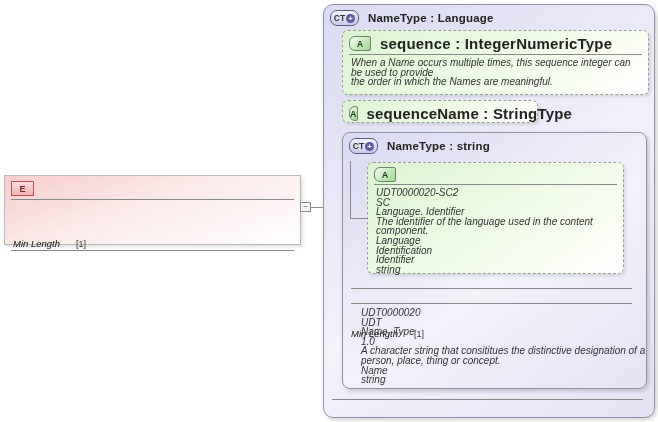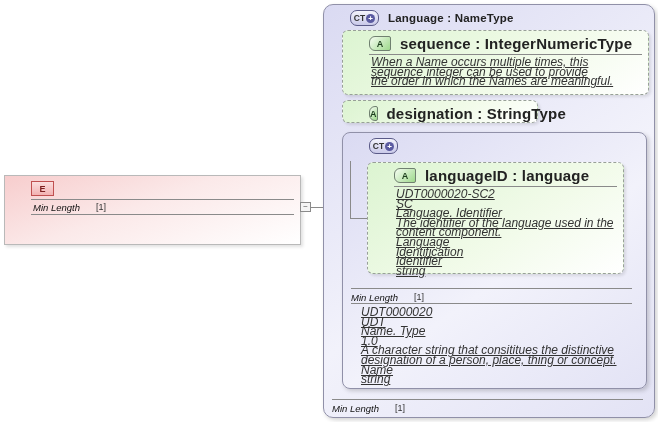--- a/index.html
+++ b/index.html
@@ -1,29 +1,29 @@
 <!DOCTYPE html>
 <html><head>
 <meta charset="utf-8">
 <style>
   html,body{margin:0;padding:0;background:#fff;}
   .stage{
     position:relative;width:658px;height:422px;overflow:hidden;
     font-family:"Liberation Sans","DejaVu Sans",sans-serif;background:#fff;
   }
   
-  .box{position:absolute;box-sizing:border-box;padding-left:20px;}
+  .box{position:absolute;box-sizing:border-box;}
   .hdr{display:flex;align-items:center;gap:9px;padding:5px 6px 3px 6px;}
   .title{font-size:11.5px;font-weight:bold;color:#222;letter-spacing:.2px;white-space:nowrap;}
   .sep{height:0;border-top:1px solid #8a8a8a;margin:0 6px;}
-  .facet-row{display:flex;align-items:flex-start;padding:2px 8px 1px 8px;}
+  .facet-row{display:flex;align-items:flex-end;padding:2px 8px 1px 8px;margin-top:36px;}
   .facet-name{font-style:italic;font-size:9.5px;color:#111;}
   .facet-card{font-size:9px;color:#333;margin-left:16px;}
-  .anno{font-style:italic;font-size:12px;line-height:9.6px;color:#333;
-        padding:3px 6px 2px 8px;white-space:pre-line;text-decoration:underline;}
+  .anno{font-style:italic;font-size:10px;line-height:9.6px;color:#333;
+        padding:3px 6px 2px 8px;white-space:pre-line;}
   
   .el-box{
     left:4px;top:175px;width:297px;height:70px;
     border:1px solid #b9b9b9;
     background:linear-gradient(160deg,#f7cdcd 0%,#fbe9e9 45%,#ffffff 100%);
     box-shadow:2px 2px 3px rgba(0,0,0,.12);
   }
   .icon-e{
     display:flex;align-items:center;justify-content:center;
     width:21px;height:13px;border:1px solid #c05050;
@@ -97,55 +97,55 @@
   <div class="line" style="left:331px;top:70px;width:10px;height:1px;"></div>
   <div class="line" style="left:331px;top:107px;width:10px;height:1px;"></div>
   <div class="line" style="left:331px;top:262px;width:12px;height:1px;"></div>
 
   <div class="box ct-box outer-ct">
     <div class="hdr">
       <span class="icon-ct">
         <span>CT</span>
         <span class="plus-dot">+</span>
       </span>
-      <span class="title">Language : NameType</span>
+      <span class="title">NameType : Language</span>
     </div>
 
     <div class="box attr-box" style="left:18px;top:25px;width:307px;height:65px;">
       <div class="hdr">
         <span class="icon-a">A</span>
         <span class="title">sequence : IntegerNumericType</span>
       </div>
       <div class="sep"></div>
       <div class="anno">When a Name occurs multiple times, this sequence integer can be used to provide
 the order in which the Names are meaningful.</div>
     </div>
 
     <div class="box attr-box" style="left:18px;top:95px;width:196px;height:23px;">
       <div class="hdr">
         <span class="icon-a">A</span>
-        <span class="title">designation : StringType</span>
+        <span class="title">sequenceName : StringType</span>
       </div>
     </div>
 
     <div class="box ct-box inner-ct">
       <div class="hdr">
         <span class="icon-ct">
           <span>CT</span>
           <span class="plus-dot">+</span>
         </span>
+        <span class="title">NameType : string</span>
       </div>
 
       <div class="line" style="left:7px;top:28px;width:1px;height:57px;"></div>
       <div class="line" style="left:7px;top:85px;width:17px;height:1px;"></div>
 
       <div class="box attr-box" style="left:24px;top:29px;width:257px;height:112px;">
         <div class="hdr">
           <span class="icon-a">A</span>
-          <span class="title">languageID : language</span>
         </div>
         <div class="sep"></div>
         <div class="anno">UDT0000020-SC2
 SC
 Language. Identifier
 The identifier of the language used in the content component.
 Language
 Identification
 Identifier
 string</div>

